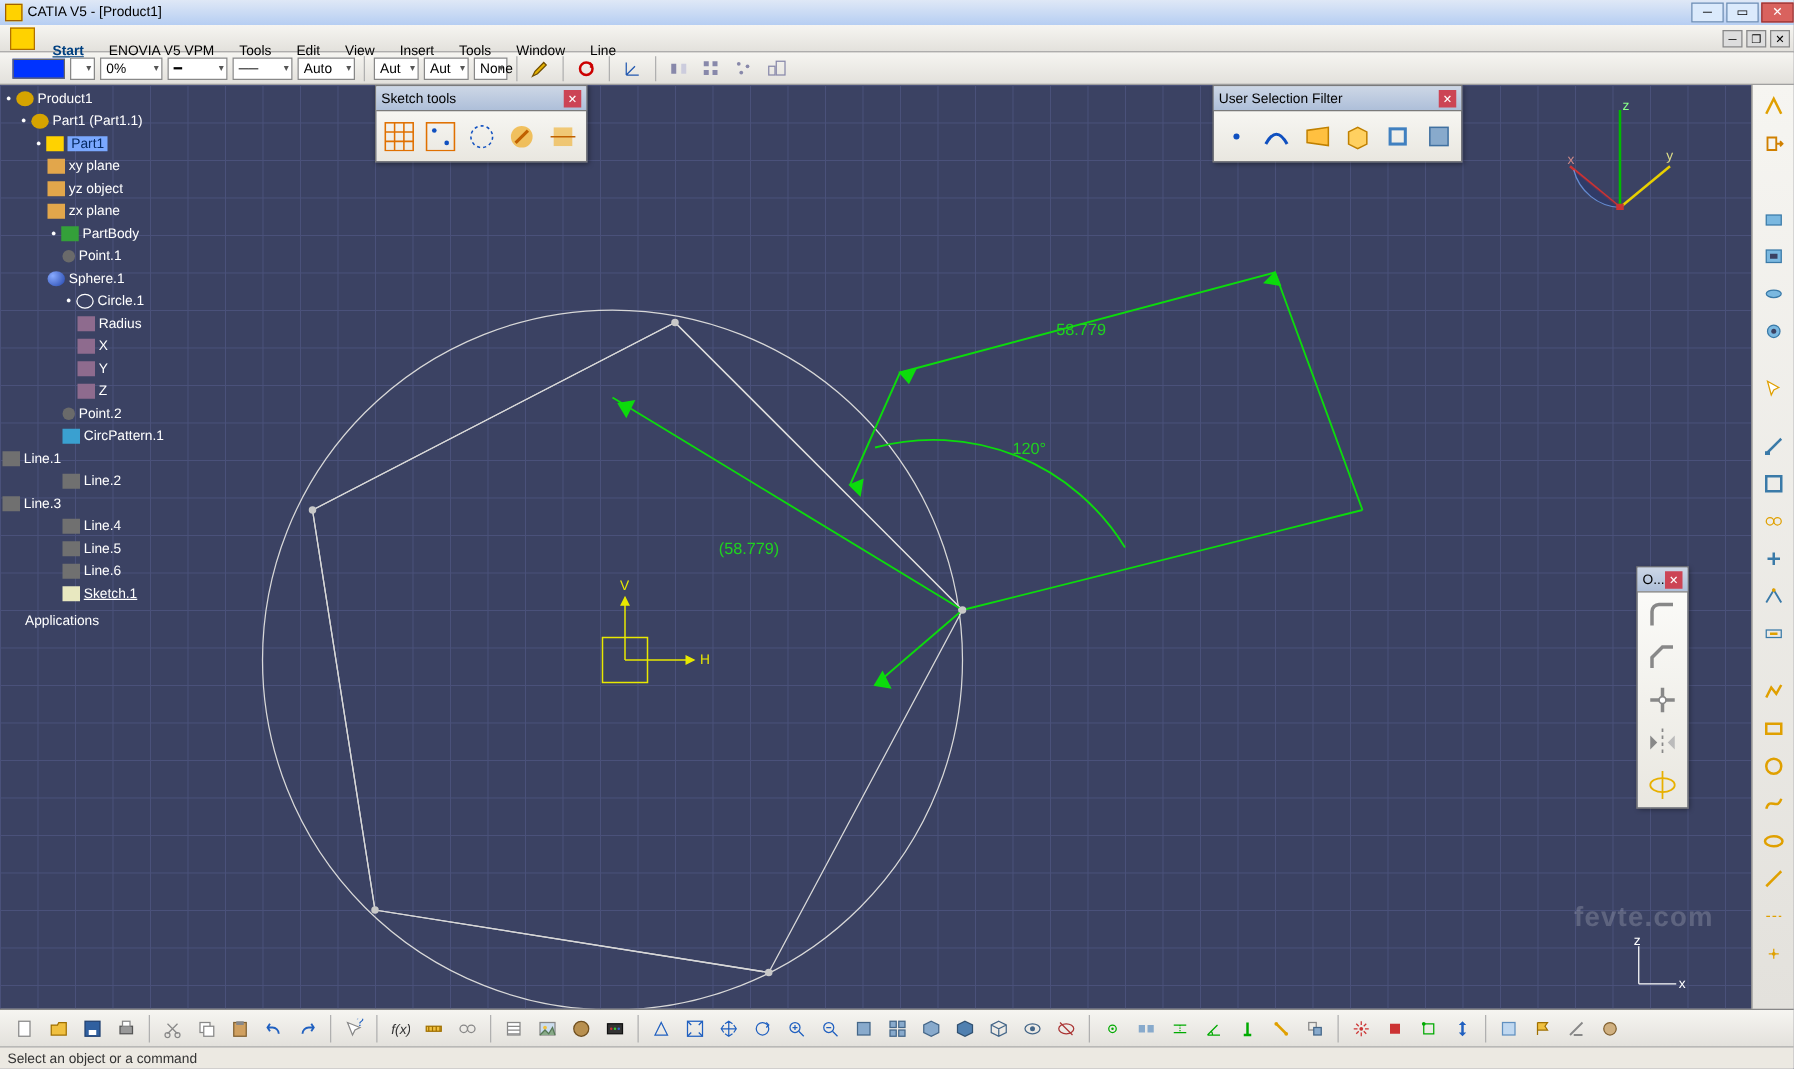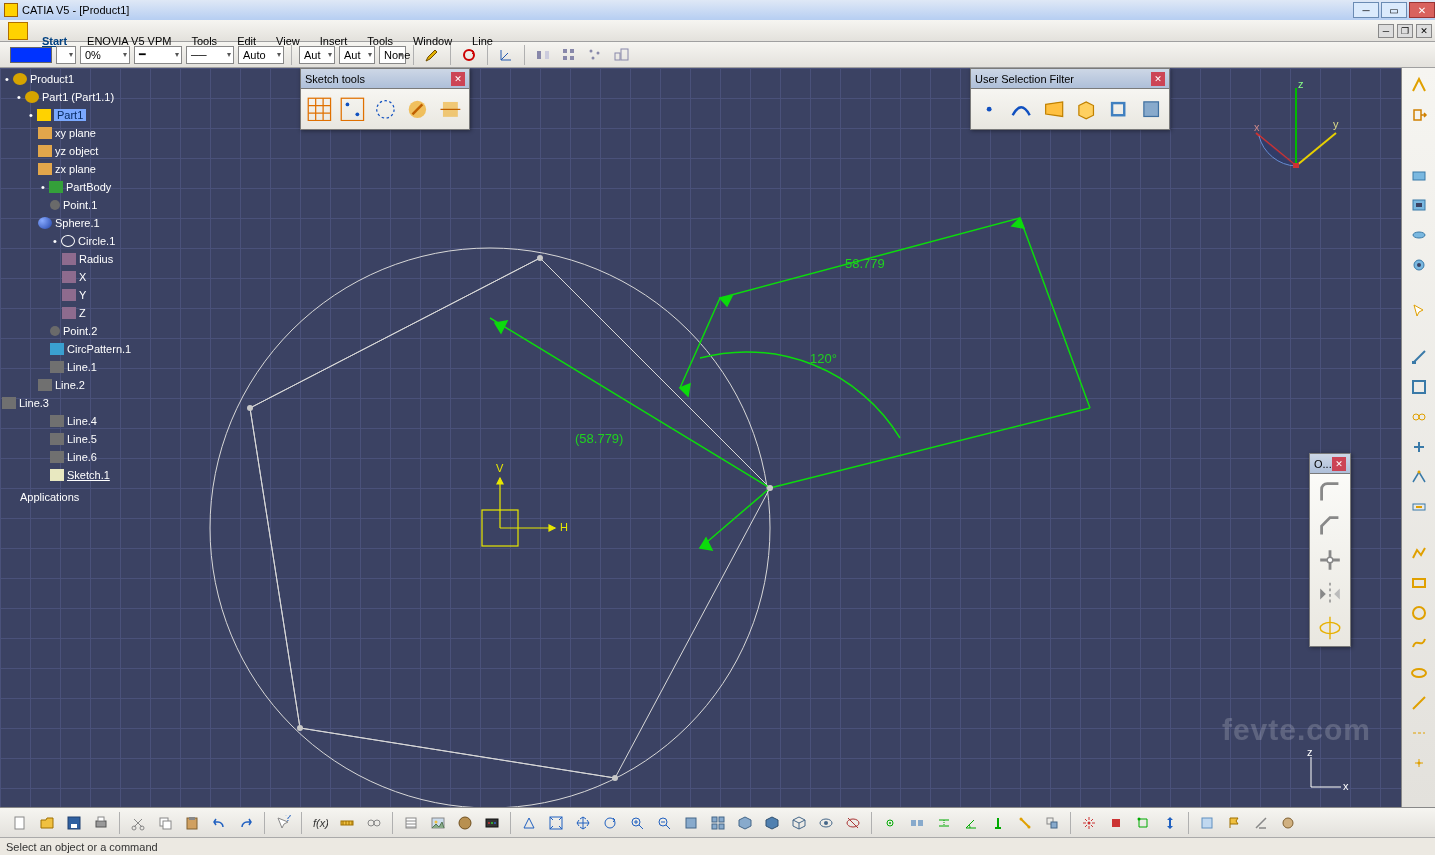--- a/index.html
+++ b/index.html
@@ -70,21 +70,21 @@
 .bottomtoolbar .bsep{width:1px;height:22px;background:#b0b0b0;margin:0 3px;}
 
 .statusbar{position:absolute;left:0;right:0;bottom:0;height:18px;background:#ece9e2;border-top:1px solid #aaa;display:flex;align-items:center;padding-left:6px;color:#333;}
 
 .dim-label{fill:#1fd21f;font-size:13px;font-family:Arial;}
 .dim-label.ref{fill:#1fd21f;}
 .constr{stroke:#0cdb0c;stroke-width:1.5;fill:none;}
 .geom{stroke:#d8d8d8;stroke-width:1;fill:none;}
 .origin{stroke:#e8e800;stroke-width:1.2;fill:none;}
 
-.watermark{position:absolute;right:30px;bottom:60px;color:#fff;opacity:.18;font-size:30px;font-weight:bold;letter-spacing:1px;}
+.watermark{position:absolute;right:30px;bottom:60px;color:#fff;opacity:.18;font-size:22px;font-weight:bold;letter-spacing:1px;}
 </style>
 </head>
 <body>
 
 <div class="titlebar">
   <div class="ico"></div>
   <span>CATIA V5 - [Product1]</span>
   <div class="spacer"></div>
   <div class="winbtn">─</div>
   <div class="winbtn">▭</div>
@@ -313,25 +313,25 @@
         <span>Z</span>
       </div>
     <div class="node" style="padding-left:48px">
         <span class="ic dot"></span>
         <span>Point.2</span>
       </div>
     <div class="node" style="padding-left:48px">
         <span class="ic patt"></span>
         <span>CircPattern.1</span>
       </div>
-    <div class="node" style="padding-left:48px">
+    <div class="node" style="">
         <span class="ic line"></span>
         <span>Line.1</span>
       </div>
-    <div class="node" style="padding-left:36px">
+    <div class="node" style="padding-left:48px">
         <span class="ic line"></span>
         <span>Line.2</span>
       </div>
     <div class="node" style="">
         <span class="ic line"></span>
         <span>Line.3</span>
       </div>
     <div class="node" style="padding-left:48px">
         <span class="ic line"></span>
         <span>Line.4</span>

